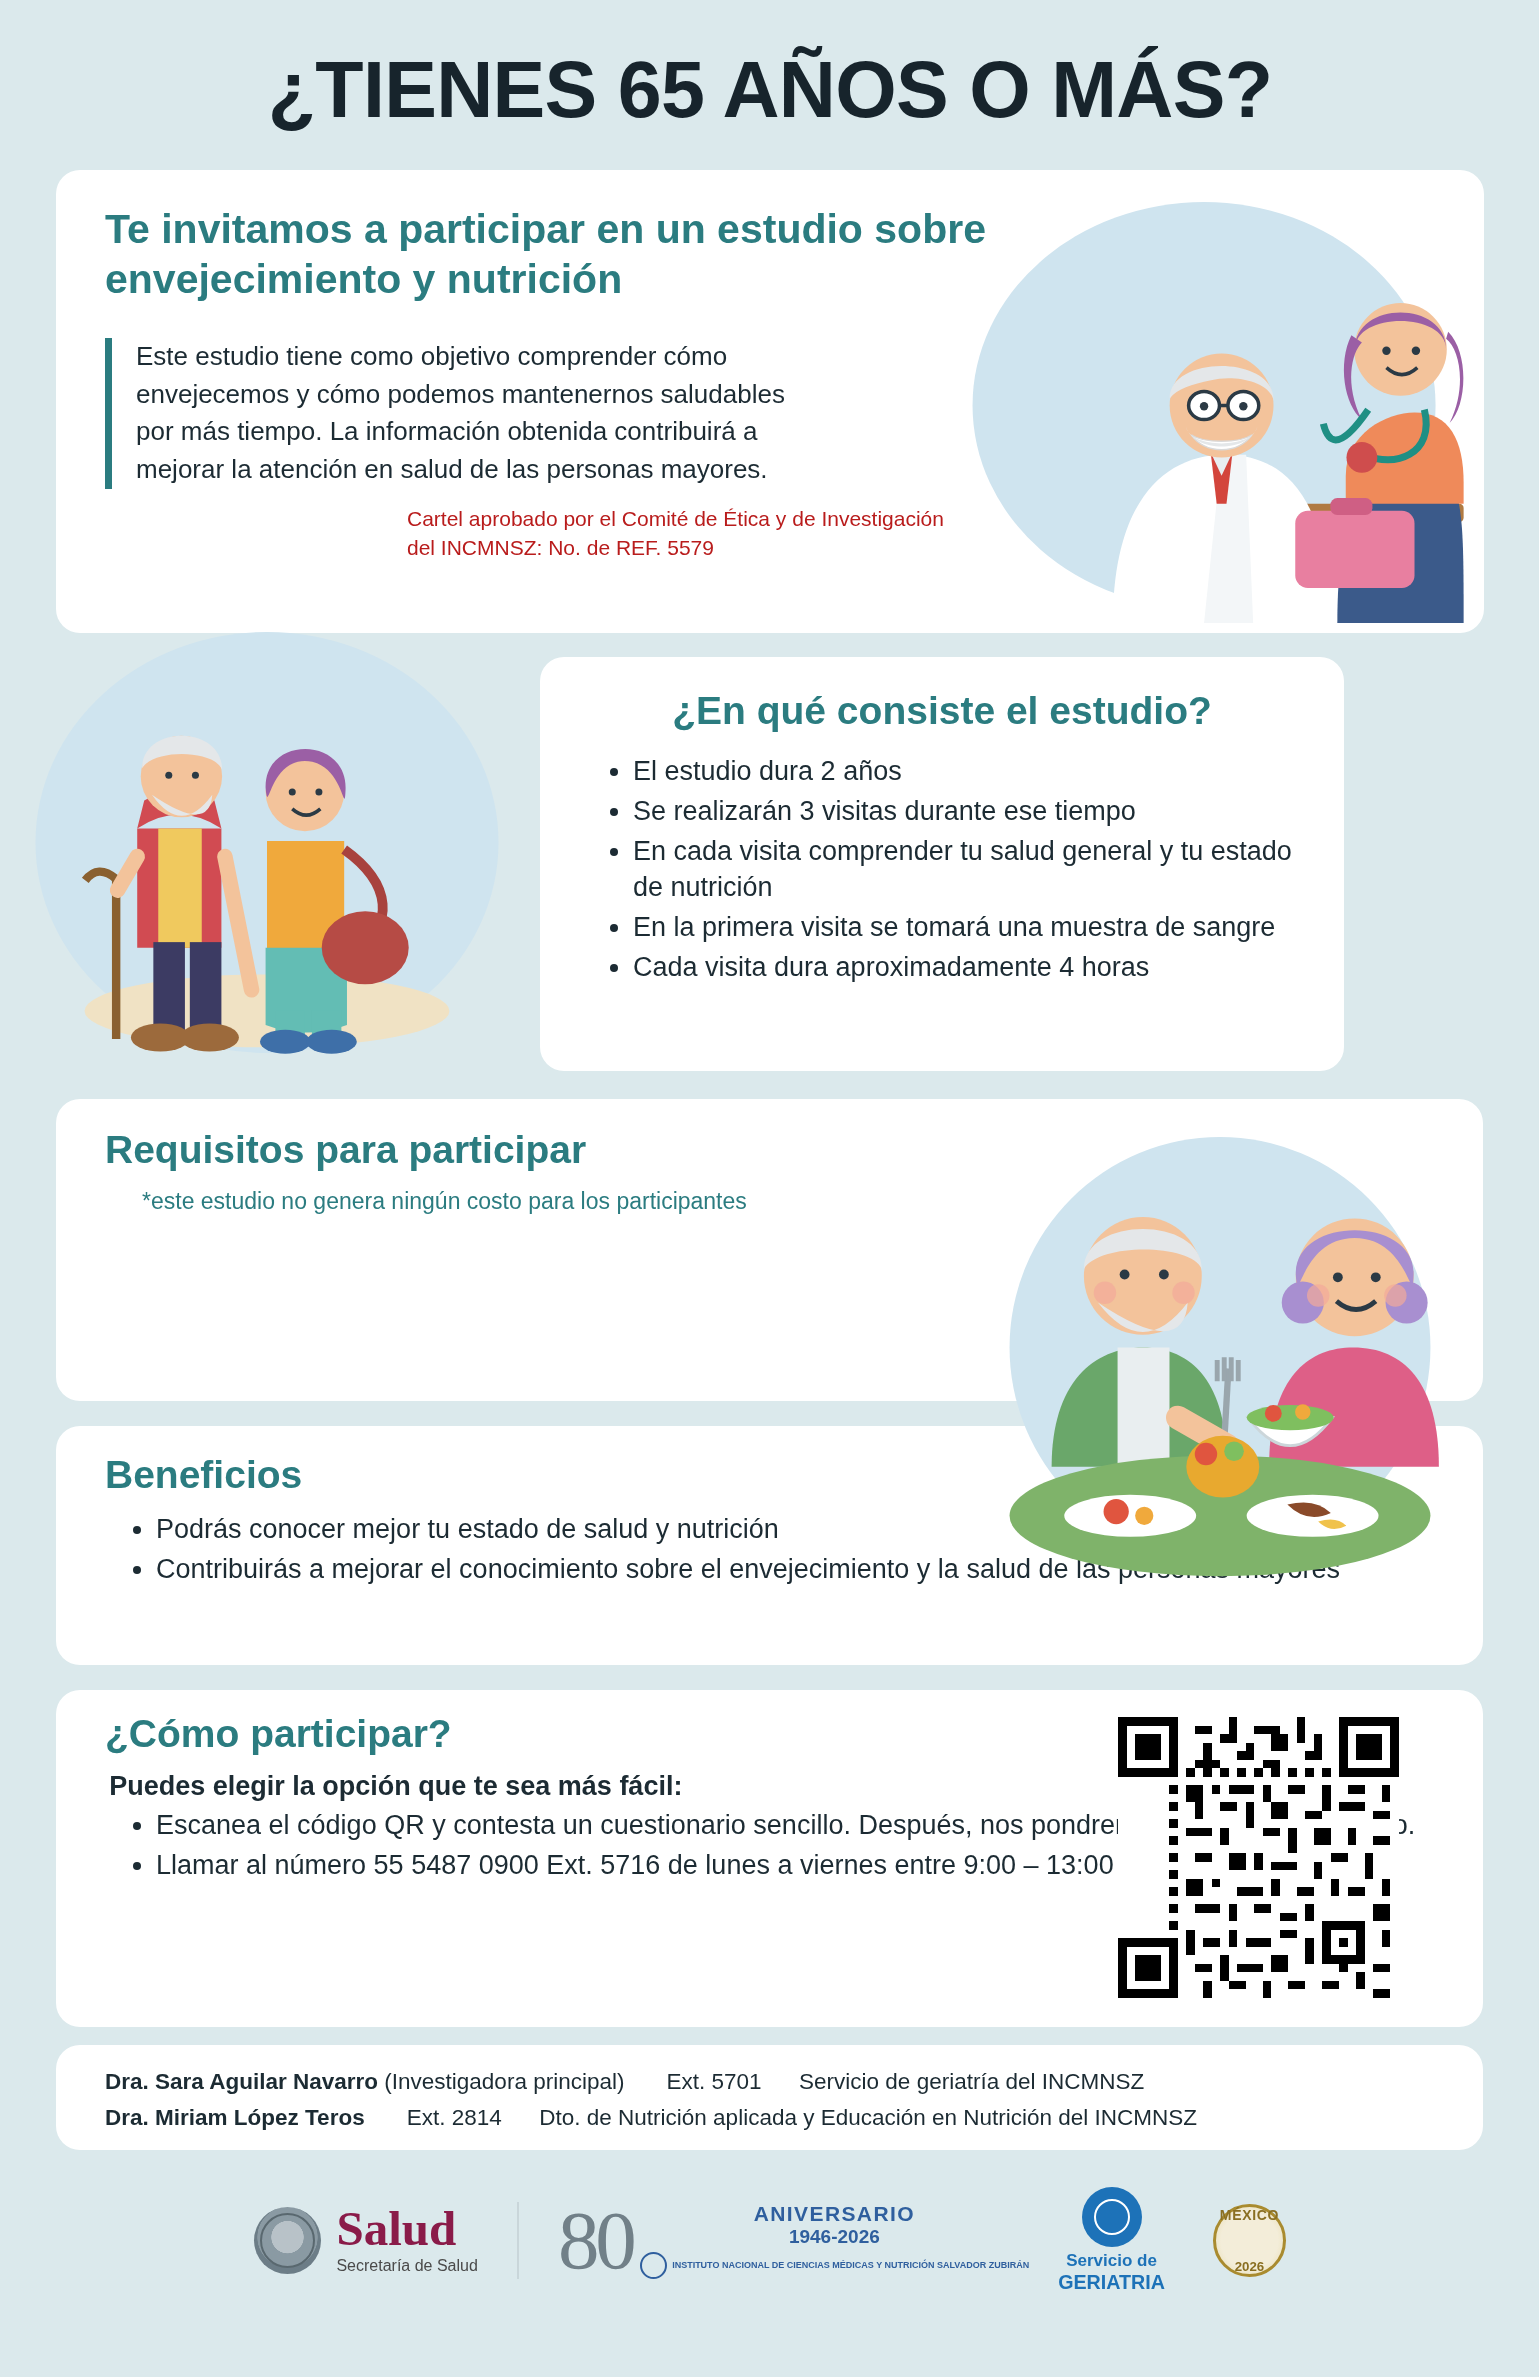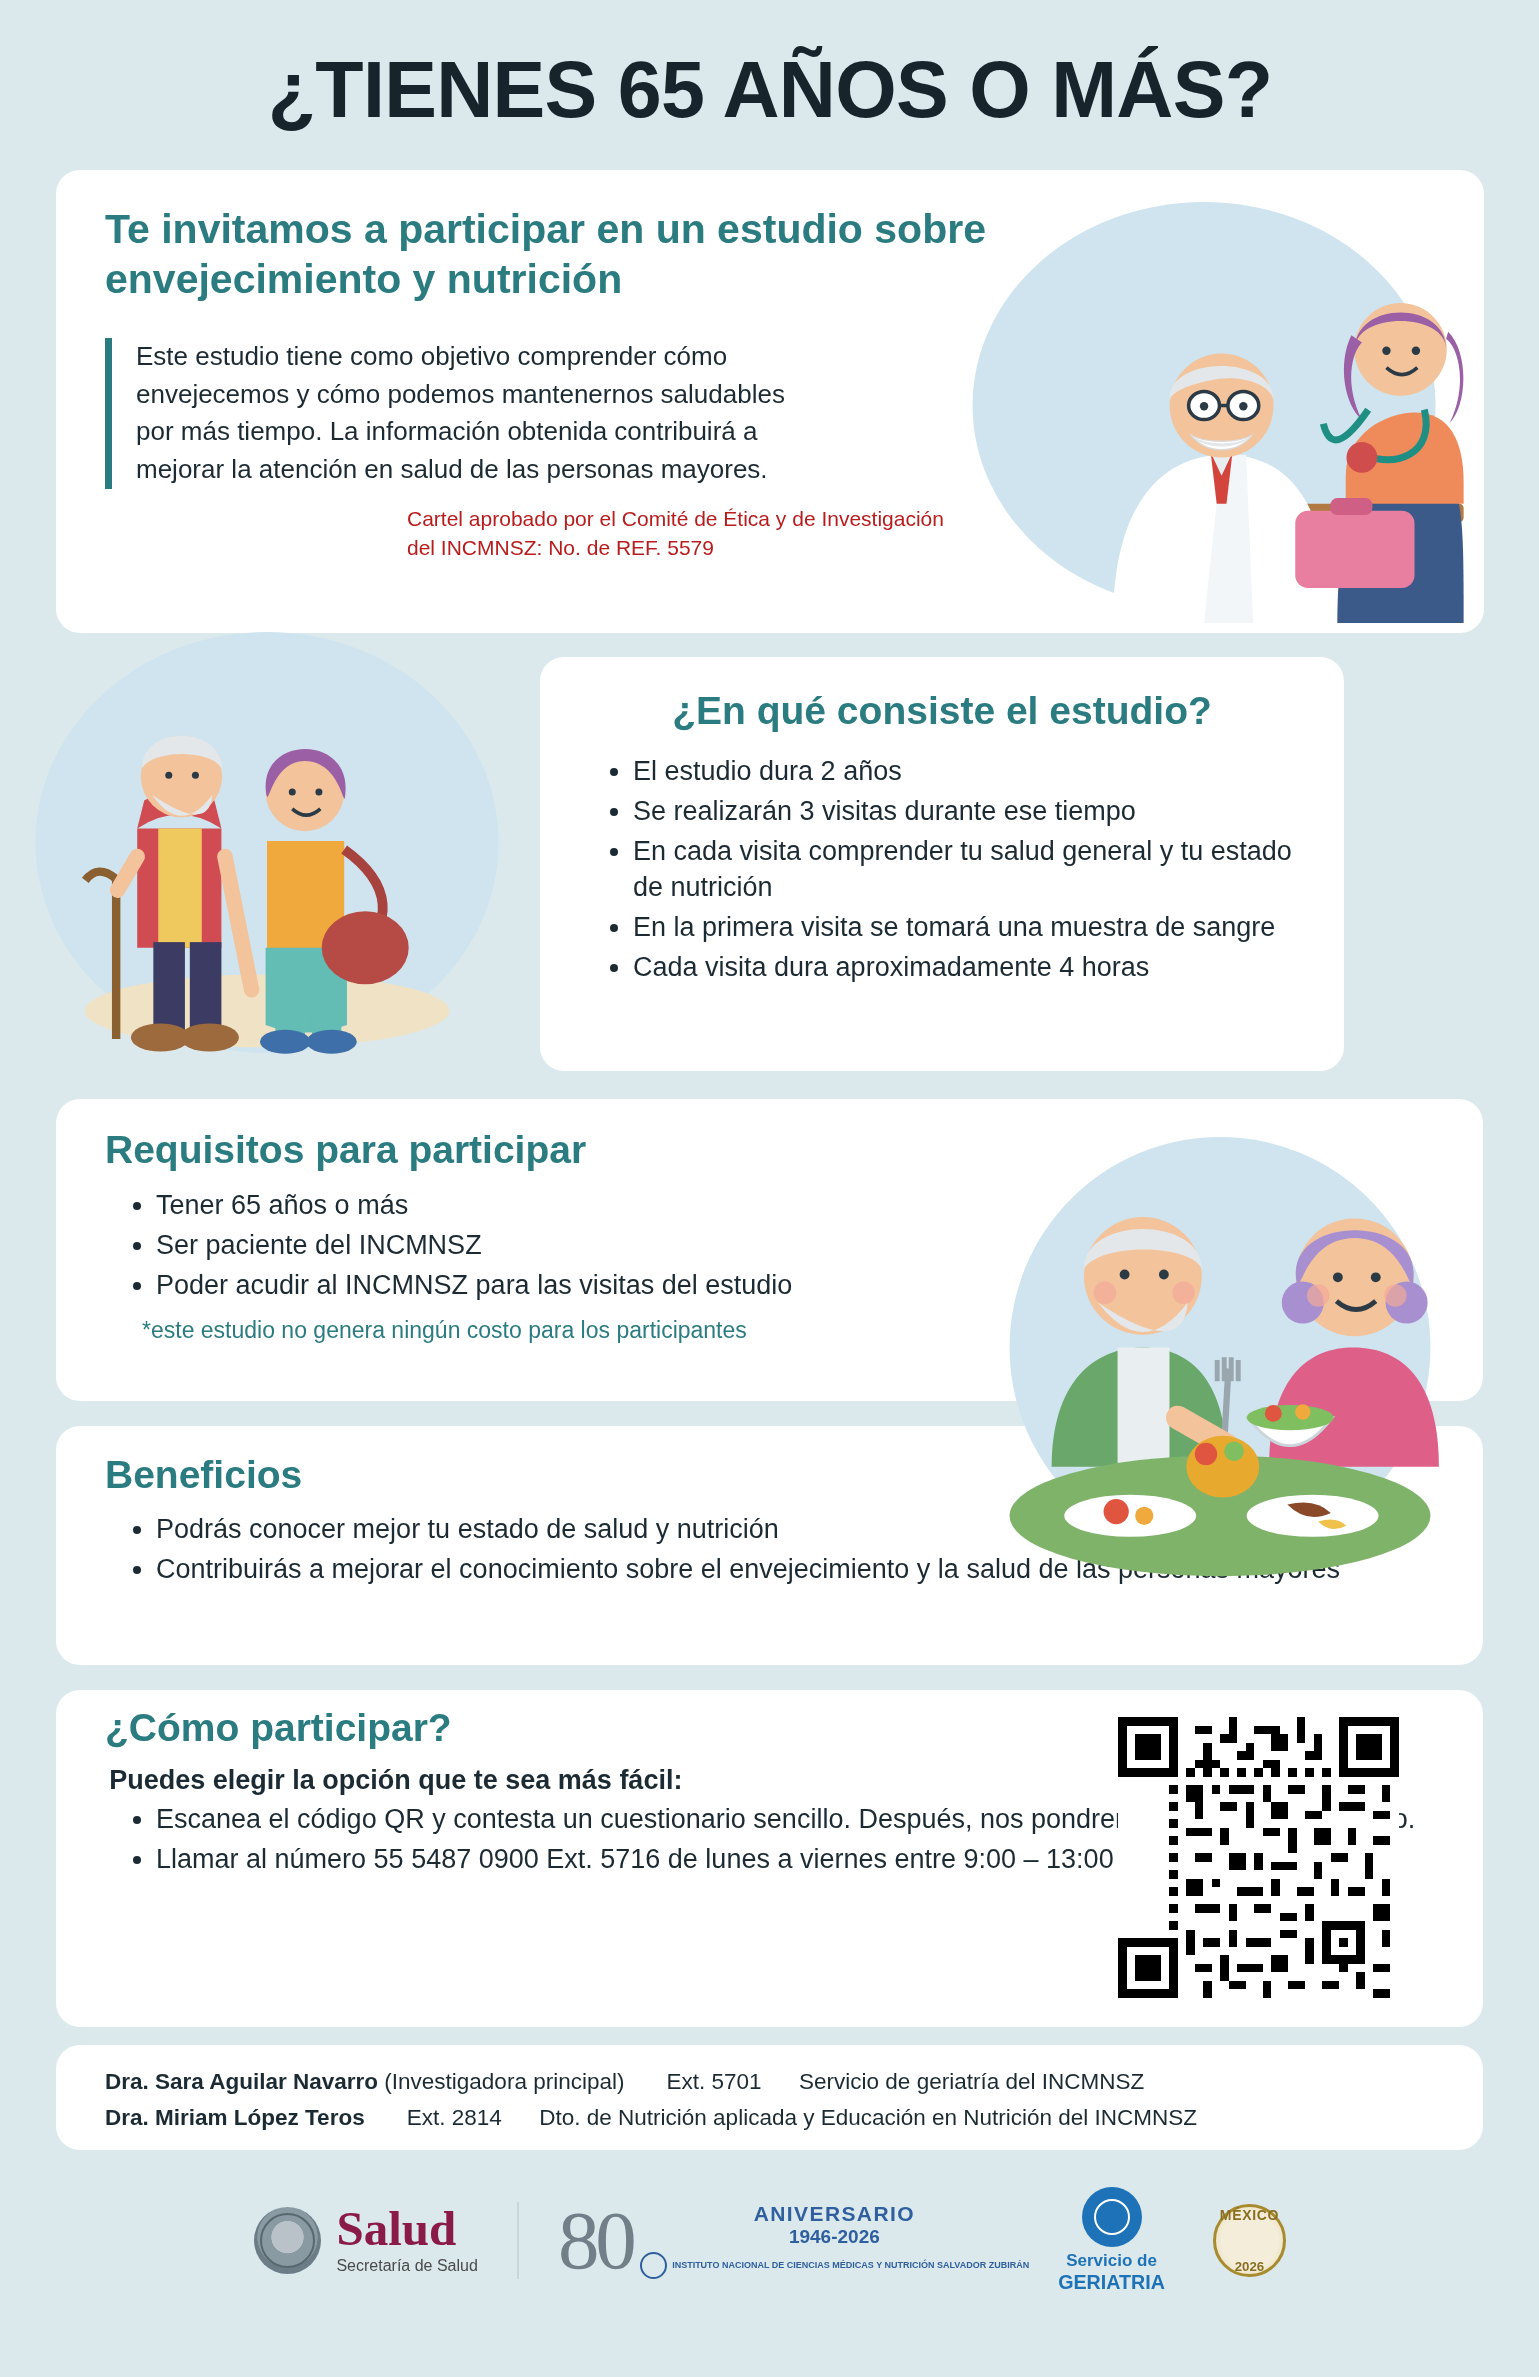--- a/index.html
+++ b/index.html
@@ -137,21 +137,21 @@
     top: 1137px;
     width: 506px;
     height: 463px;
     z-index: 6;
   }
   
   .how-card {
     margin-top: 25px;
     width: 1427px;
     height: 337px;
-    padding: 16px 42px 0 49px;
+    padding: 22px 42px 0 49px;
   }
   .how-sub {
     font-size: 27px;
     font-weight: bold;
     margin-bottom: 5.6px;
     margin-left: 4.2px;
   }
   .how-card ul.bullets li { font-size: 27px; line-height: 1.32; }
   .qr {
     position: absolute;
@@ -348,25 +348,20 @@
       <circle cx="396" cy="248" r="5" fill="#2b3a45"></circle>
       <circle cx="434" cy="248" r="5" fill="#2b3a45"></circle>
       <path d="M396 272 q20 18 40 0" stroke="#2b3a45" stroke-width="5" fill="none"></path>
       <path d="M470 330 C540 380 540 440 488 470" stroke="#a8423e" stroke-width="14" fill="none"></path>
       <ellipse cx="500" cy="470" rx="62" ry="52" fill="#b64b45"></ellipse>
     </svg>
   </div>
 
   <div class="card req-card">
     <div class="section-title">Requisitos para participar</div>
-    <ul class="bullets">
-      <li>Tener 65 años o más</li>
-      <li>Ser paciente del INCMNSZ</li>
-      <li>Poder acudir al INCMNSZ para las visitas del estudio</li>
-    </ul>
     <div class="note">*este estudio no genera ningún costo para los participantes</div>
   </div>
 
   <div class="card ben-card">
     <div class="section-title">Beneficios</div>
     <ul class="bullets">
       <li>Podrás conocer mejor tu estado de salud y nutrición</li>
       <li>Contribuirás a mejorar el conocimiento sobre el envejecimiento y la salud de las personas mayores</li>
     </ul>
   </div>

